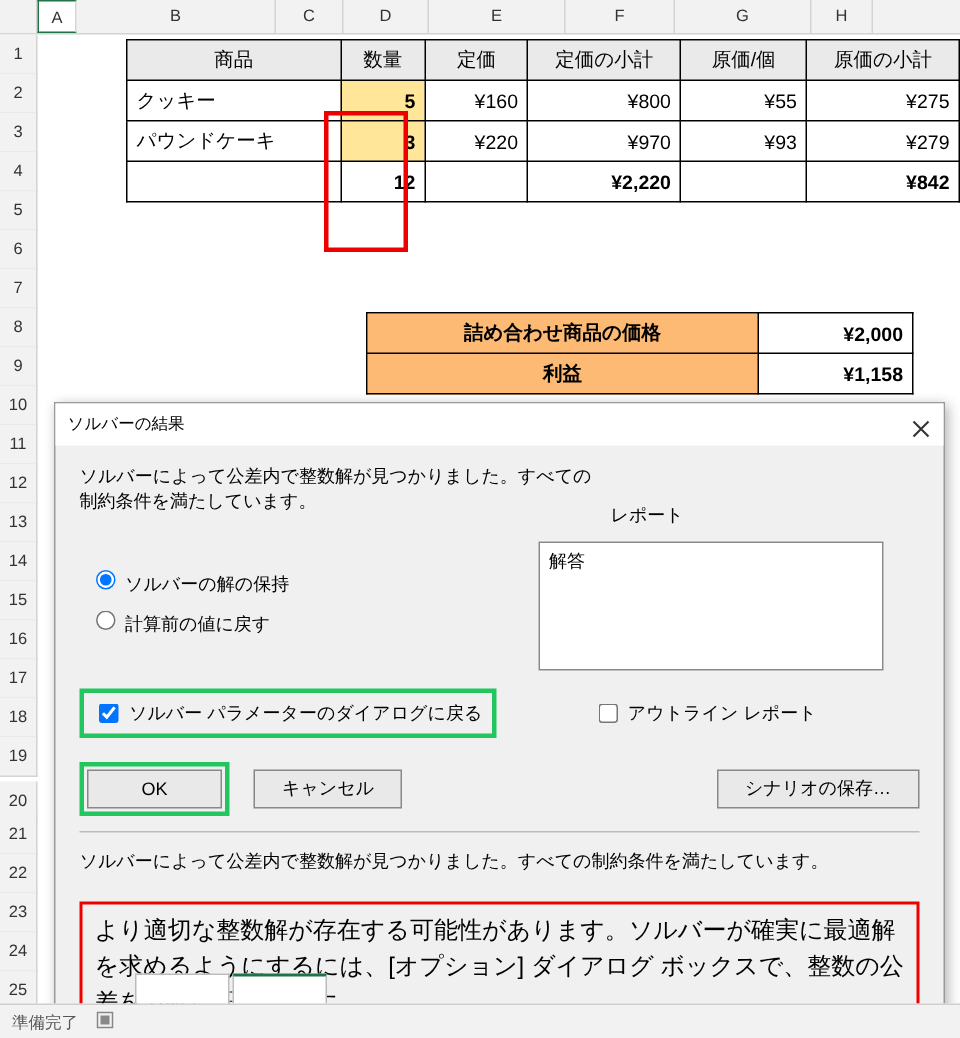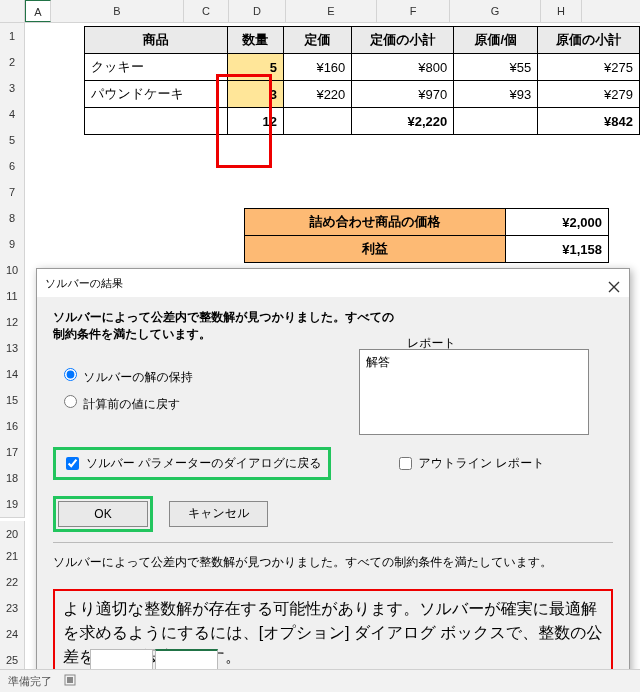--- a/index.html
+++ b/index.html
@@ -12,38 +12,38 @@
   .cA{width:24px;background:#fff;border:1px solid #217346;}
   .cB{width:132px;}.cC{width:44px;}.cD{width:56px;}.cE{width:90px;}.cF{width:72px;}.cG{width:90px;}.cH{width:40px;}
 
   
   .rows{position:relative;}
   .rowhdr{position:absolute;left:0;width:24px;text-align:center;line-height:26px;height:26px;background:#f2f2f2;border-right:1px solid #d4d4d4;border-bottom:1px solid #d4d4d4;font-size:11px;color:#333;}
 
   
   table.data{position:absolute;left:24px;top:26px;border-collapse:collapse;}
   table.data th,table.data td{border:1.5px solid #000;height:26px;padding:0 6px;font-size:13px;}
-  table.data th{background:#eaeaea;text-align:center;font-weight:bold;}
+  table.data th{background:#eaeaea;text-align:center;font-weight:normal;}
   .tB{width:132px;}.tC{width:44px;}.tD{width:56px;}.tE{width:90px;}.tF{width:72px;}.tG{width:90px;}
   .r{text-align:right;}
   .sel{background:#ffe699;}
   .redbox{position:absolute;border:3px solid #e00;pointer-events:none;}
   .sumrow td{border:none;height:26px;font-weight:bold;}
 
   table.sub{position:absolute;left:244px;top:208px;border-collapse:collapse;}
   table.sub td,table.sub th{border:1.5px solid #000;height:26px;font-size:13px;padding:0 6px;}
   table.sub th{background:#fdba74;text-align:center;font-weight:bold;width:248px;}
   table.sub td{width:90px;text-align:right;font-weight:bold;}
 
   
   .dlg{position:absolute;left:36px;top:268px;width:592px;background:#f0f0f0;border:1px solid #9a9a9a;box-shadow:2px 2px 8px rgba(0,0,0,.3);}
   .titlebar{height:28px;line-height:28px;padding:0 8px;display:flex;justify-content:space-between;align-items:center;background:#fff;font-size:11px;}
   .close{width:14px;height:14px;}
   .dlgbody{padding:12px 16px 14px 16px;}
-  .msg{margin-bottom:6px;line-height:1.4;font-weight:bold;}
+  .msg{margin-bottom:18px;line-height:1.4;}
   .sidelbl{position:absolute;left:370px;top:38px;}
   .panel{display:flex;gap:20px;align-items:flex-start;}
   .opts{border:none;padding:10px 0 0 6px;width:280px;}
   .opts label{display:block;margin:6px 0;font-size:12px;}
   .listbox{width:216px;height:76px;border:1px solid #888;background:#fff;padding:4px 6px;font-size:12px;}
   .chkrow{margin-top:12px;display:flex;gap:60px;align-items:center;}
   .chkwrap{display:inline-flex;align-items:center;gap:4px;padding:2px 4px;}
   .btns{display:flex;gap:16px;margin:16px 0 10px 0;align-items:center;}
   .btn{border:1px solid #888;background:#e9e9e9;height:26px;padding:0 18px;font-size:12px;cursor:pointer;}
   .btn.ok{width:90px;}
@@ -188,20 +188,21 @@
         <input type="checkbox" style=""> 
             <span>アウトライン レポート</span>
       </label>
     </div>
     <div class="btns">
       <span class="redwrap">
         <button class="btn ok">OK</button>
       </span>
       <button class="btn">キャンセル</button>
       <span class="spacer"></span>
+      <button class="btn">シナリオの保存…</button>
     </div>
     <hr>
     <div class="boldmsg">ソルバーによって公差内で整数解が見つかりました。すべての制約条件を満たしています。</div>
     <div class="note">より適切な整数解が存在する可能性があります。ソルバーが確実に最適解を求めるようにするには、[オプション] ダイアログ ボックスで、整数の公差を 0% に設定します。</div>
   </div>
 </div>
 
 <div class="tabstrip">
   <div class="tab">　　　</div>
   <div class="tab a">　　　</div>

